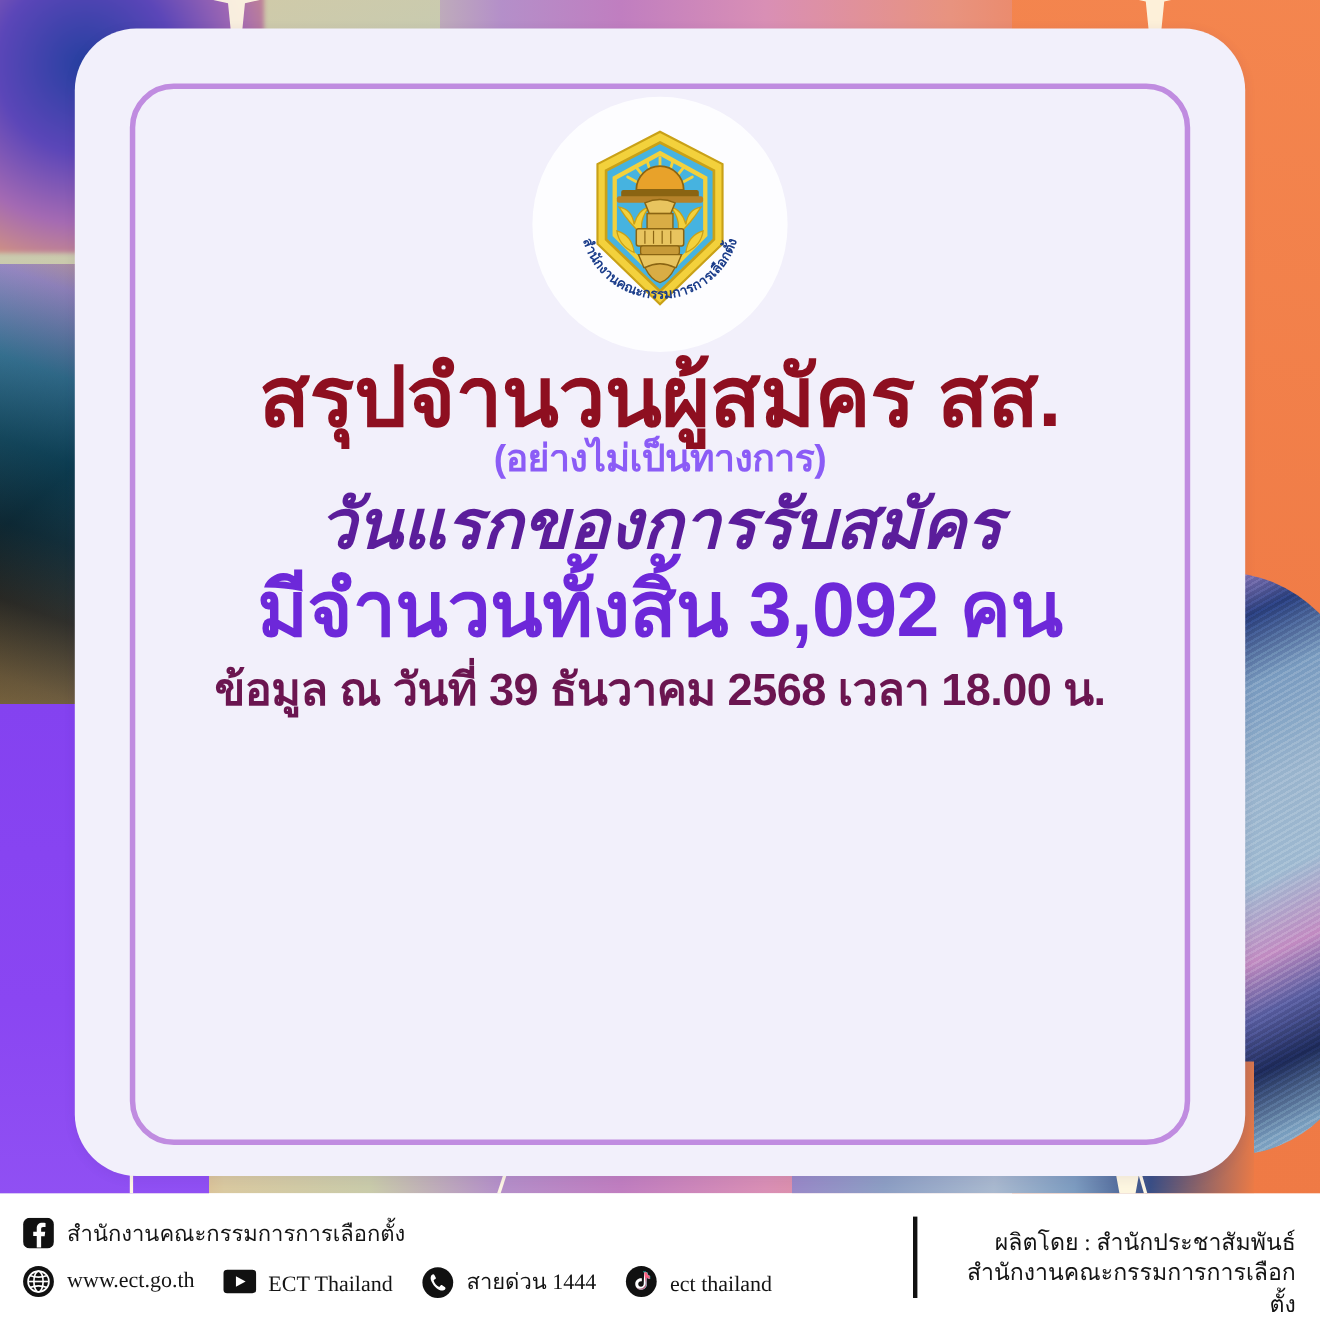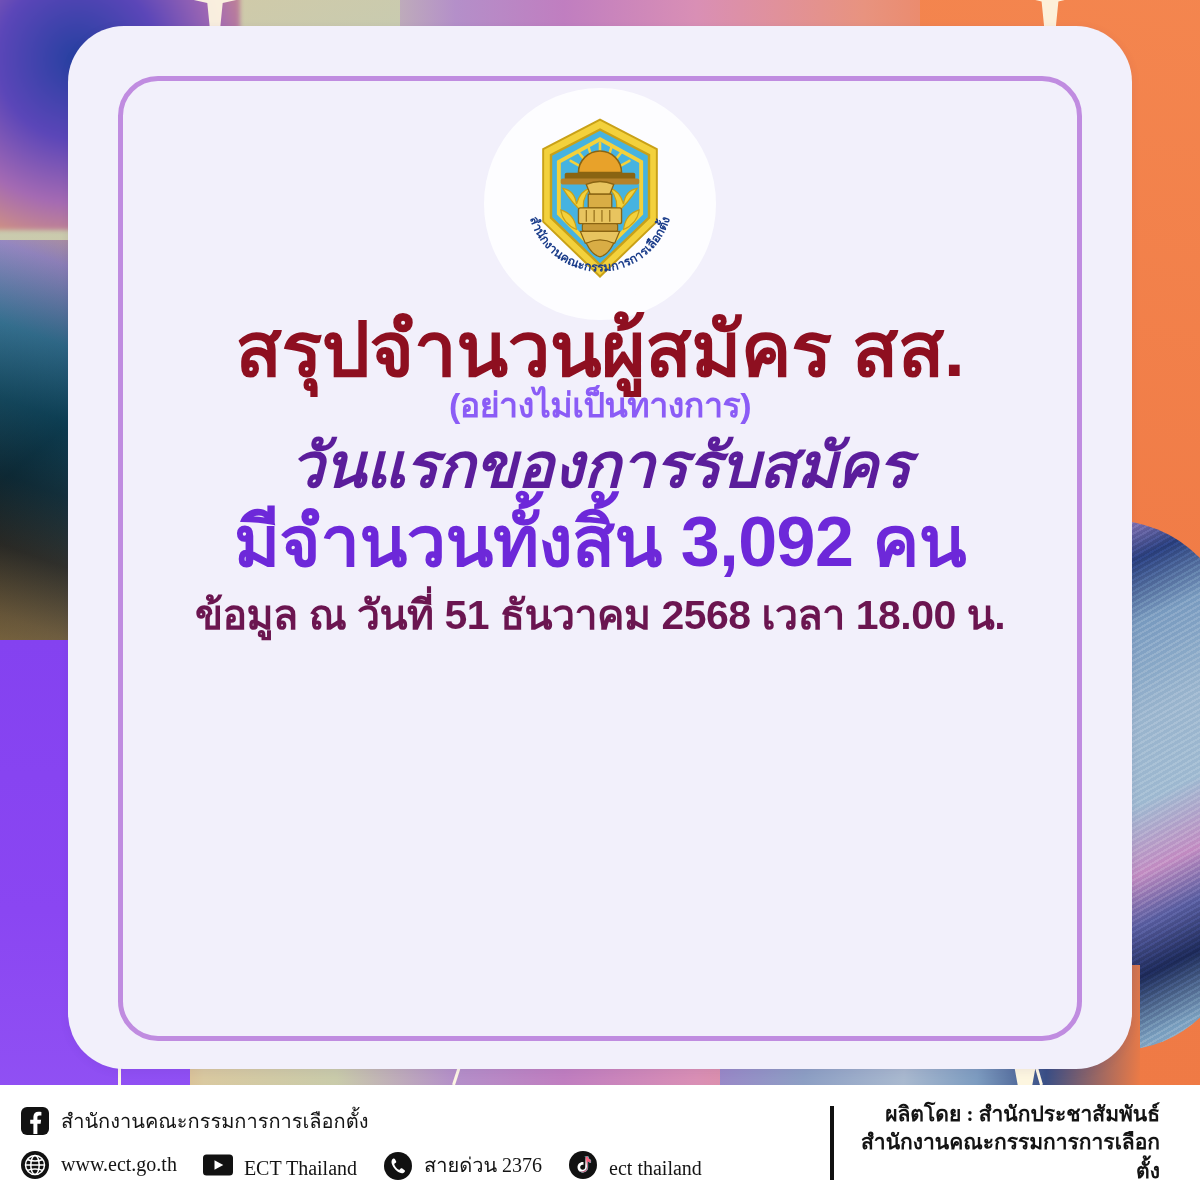--- a/index.html
+++ b/index.html
@@ -218,21 +218,21 @@
     display: flex;
     align-items: center;
     justify-content: center;
   }
   .logo-wrap svg { display: block; }
 
   
   .text-block {
     position: absolute;
     left: 0; right: 0;
-    top: 288px;
+    top: 300px;
     text-align: center;
     padding: 0 58px;
   }
 
   .line {
     line-height: .96;
     font-weight: 700;
     letter-spacing: -0.5px;
     white-space: nowrap;
   }
@@ -323,24 +323,23 @@
     width: 4px;
     height: 74px;
     background: #111;
     margin: 0 26px 0 0;
   }
 
   .footer-right {
     flex: 1;
     height: 100%;
     display: flex;
-    align-items: center;
+    align-items: flex-end;
     justify-content: flex-end;
-    padding-right: 40px;
-    font-weight: bold;
+    padding-right: 22px;
   }
   .fr-lines {
     text-align: right;
     font-family: "Liberation Serif", "DejaVu Serif", serif;
     font-size: 21px;
     color: #141414;
     line-height: 1.35;
   }
 </style>
 </head>
@@ -418,21 +417,21 @@
           <textPath href="#arcBot" startOffset="50%" text-anchor="middle">สำนักงานคณะกรรมการการเลือกตั้ง</textPath>
         </text>
       </svg>
     </div>
 
     <div class="text-block">
       <div class="line l1">สรุปจำนวนผู้สมัคร สส.</div>
       <div class="line l3">(อย่างไม่เป็นทางการ)</div>
       <div class="line l4">วันแรกของการรับสมัคร</div>
       <div class="line l5">มีจำนวนทั้งสิ้น 3,092 คน</div>
-      <div class="line l6">ข้อมูล ณ วันที่ 51 ธันวาคม 2568 เวลา 18.00 น.</div>
+      <div class="line l6">ข้อมูล ณ วันที่ 39 ธันวาคม 2568 เวลา 18.00 น.</div>
     </div>
   </div>
 
   <div class="footer">
 
     <div class="footer-left">
 
       <div class="f-row">
         <div class="f-item">
           <span class="ico">
@@ -472,21 +471,21 @@
           <span class="f-text">ECT Thailand</span>
         </div>
 
         <div class="f-item">
           <span class="ico">
             <svg width="30" height="30" viewBox="0 0 30 30">
               <circle cx="15" cy="15" r="14" fill="#111"></circle>
               <path d="M11.2 7.5c-.9 0-1.7.5-2.2 1.3-.8 1.4-.6 3.3.3 5.3 1 2.3 2.7 4.5 4.6 6 1.9 1.5 4.1 2.4 5.8 2.1 1-.2 1.8-.8 2.2-1.7.2-.5.1-1-.3-1.3l-2.6-1.9c-.4-.3-1-.2-1.3.2l-.9 1.1c-.2.3-.6.4-.9.2-1-.5-2-1.3-2.9-2.4-.8-1-1.4-2-1.7-3-.1-.3 0-.7.3-.9l1.2-.7c.4-.2.6-.8.4-1.2l-1.3-2.5c-.2-.4-.6-.6-1-.6z" fill="#fff"></path>
             </svg>
           </span>
-          <span class="f-text">สายด่วน 2376</span>
+          <span class="f-text">สายด่วน 1444</span>
         </div>
 
         <div class="f-item">
           <span class="ico">
             <svg width="30" height="30" viewBox="0 0 30 30">
               <circle cx="15" cy="15" r="14" fill="#111"></circle>
               <path d="M17.6 6.5h2.6c.2 1.6 1.1 3 2.6 3.6v2.6c-1.1-.1-2.1-.5-2.9-1.1v5.6c0 2.9-2.3 5.2-5.2 5.2s-5.2-2.3-5.2-5.2 2.3-5.2 5.2-5.2c.3 0 .5 0 .8.1v2.7c-.3-.1-.5-.1-.8-.1-1.4 0-2.5 1.1-2.5 2.5s1.1 2.5 2.5 2.5 2.5-1.1 2.5-2.5z" fill="#fff"></path>
               <path d="M16.6 6.0h2.6c.2 1.6 1.1 3 2.6 3.6v2.2c-1.1-.1-2.1-.5-2.9-1.1v5.6c0 2.9-2.3 5.2-5.2 5.2-1 0-1.9-.3-2.7-.8 1 1.1 2.4 1.8 4 1.8 2.9 0 5.2-2.3 5.2-5.2v-5.6c.8.6 1.8 1 2.9 1.1V10.1c-1.5-.6-2.4-2-2.6-3.6h-3.9z" fill="#25f4ee" opacity=".85"></path>
               <path d="M17.6 6.5h2.6c.2 1.6 1.1 3 2.6 3.6v2.6c-1.1-.1-2.1-.5-2.9-1.1v5.6c0 2.9-2.3 5.2-5.2 5.2-1.6 0-3-.7-4-1.8.9.6 2 .9 3.1.9 2.9 0 5.2-2.3 5.2-5.2z" fill="#fe2c55" opacity=".75"></path>
             </svg>

